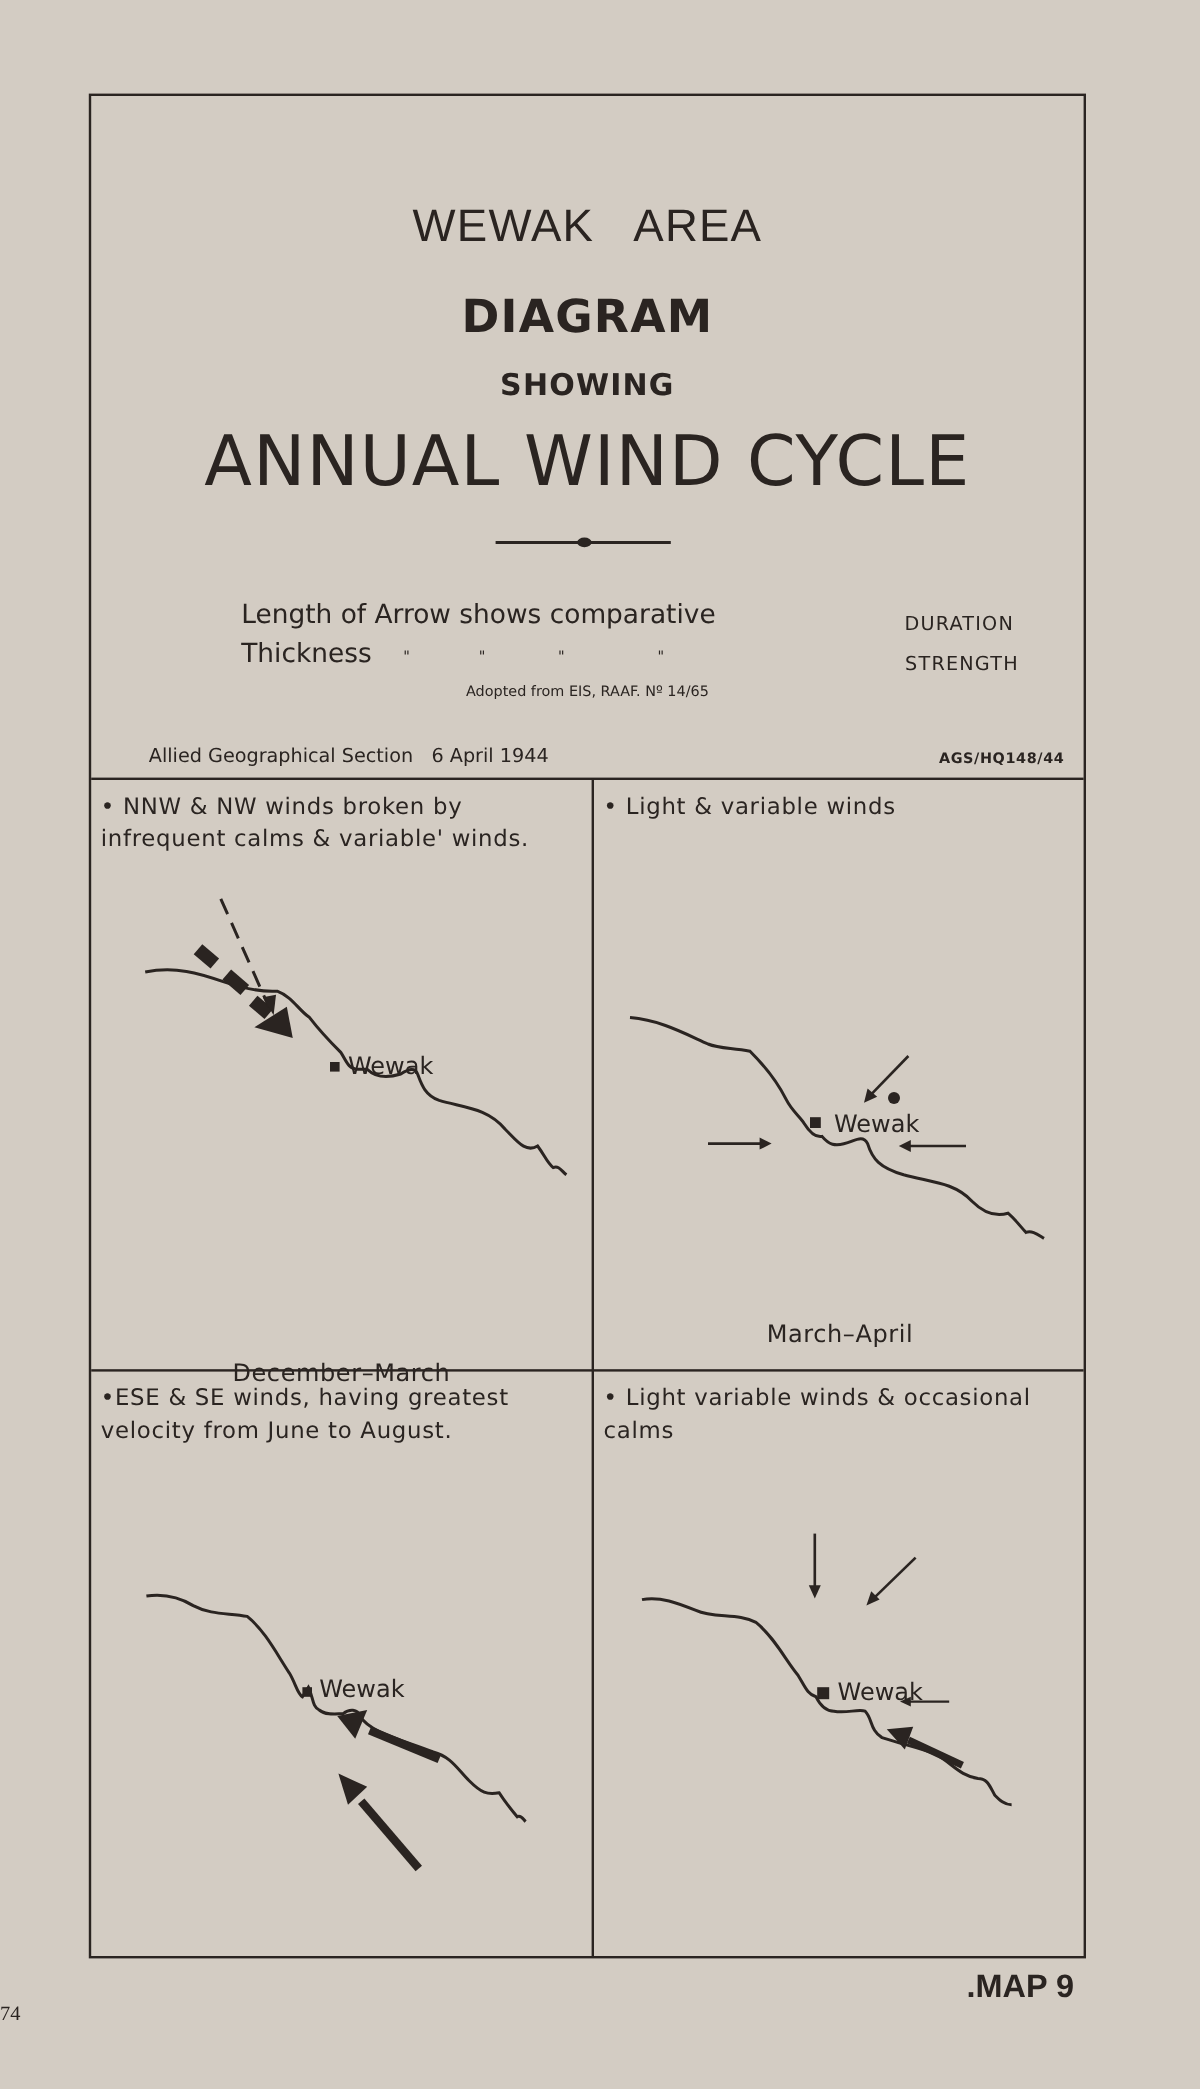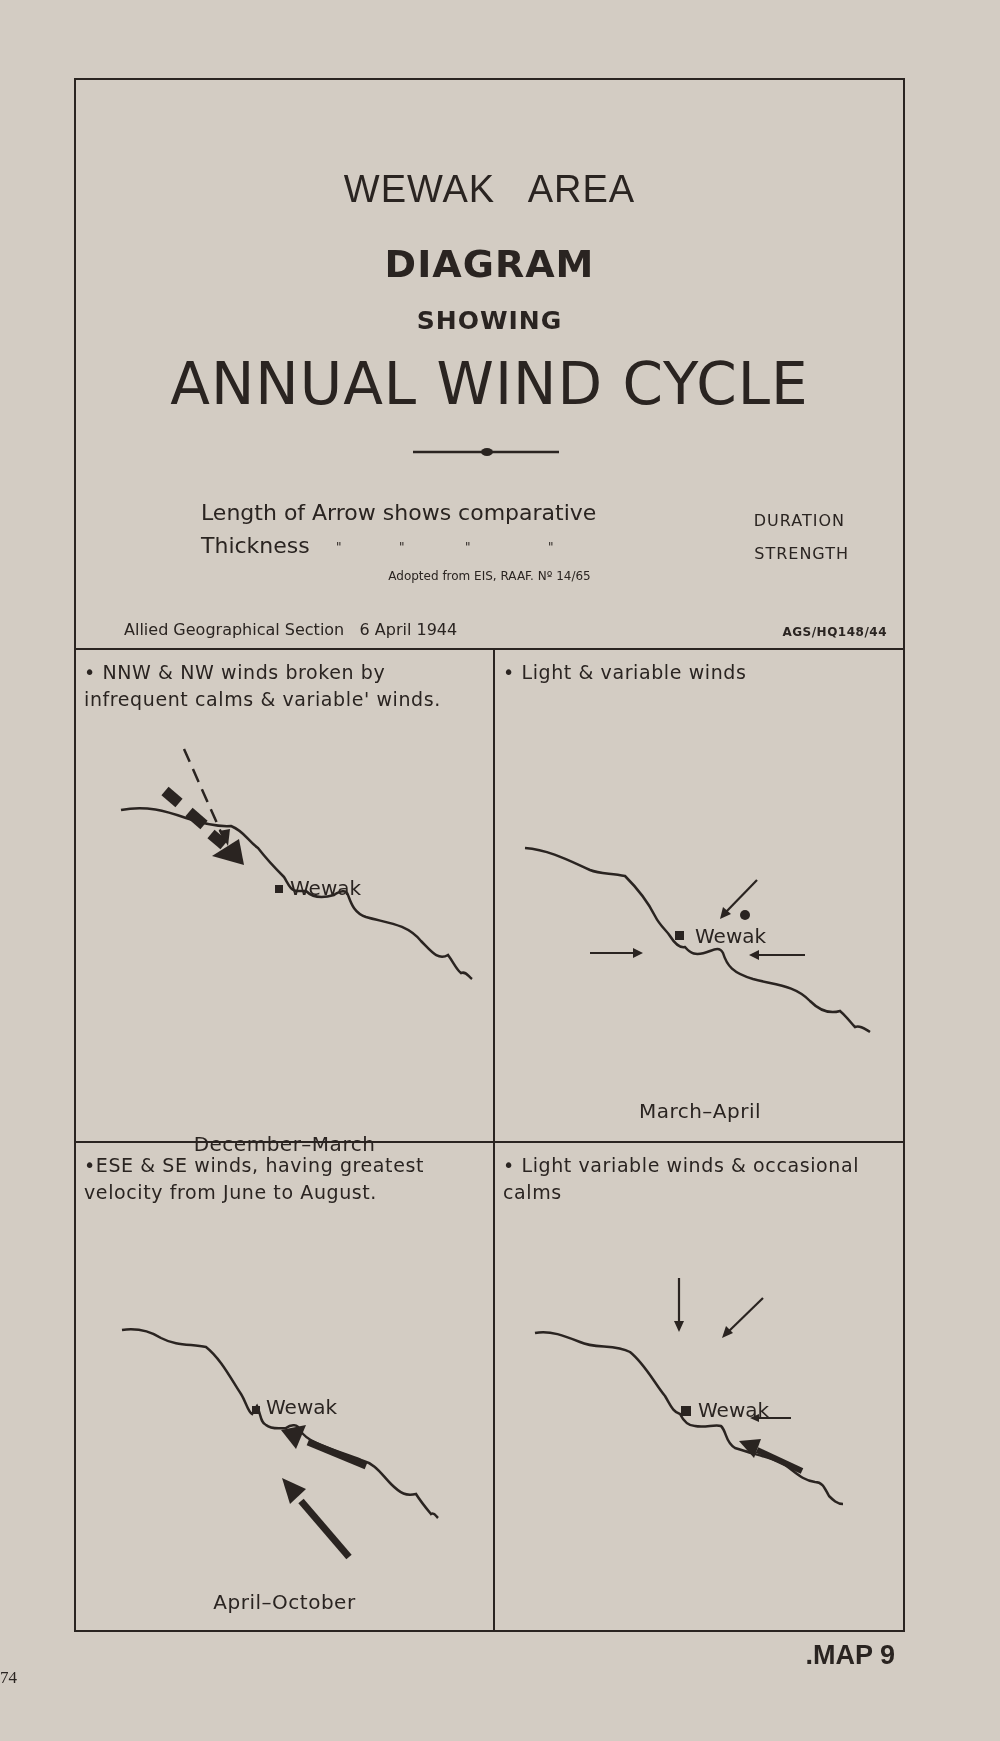--- a/index.html
+++ b/index.html
@@ -134,21 +134,20 @@
       <text class="town" x="190" y="270">Wewak</text>
       <g stroke="#2a2421" stroke-width="7" fill="#2a2421">
         <line x1="290" y1="322" x2="232" y2="298"></line>
         <polygon points="205,286 230,281 220,305" stroke="none"></polygon>
       </g>
       <g stroke="#2a2421" stroke-width="7" fill="#2a2421">
         <line x1="273" y1="413" x2="225" y2="357"></line>
         <polygon points="206,334 230,345 214,360" stroke="none"></polygon>
       </g>
     </svg>
-    <div class="panel-label" style="top:446px;">April–October</div>
   </div>
 
   <div class="panel" style="left:419px; top:1064px; width:410px; height:364px;">
     <div class="panel-desc">• Light variable winds &amp; occasional calms</div>
     <svg width="410" height="488" viewBox="0 0 410 488">
       <path d="M40,189 C55,186 70,192 85,198 C100,205 120,200 135,208 C150,220 160,240 170,252 C176,262 178,268 185,270 C188,276 192,282 200,282 C210,284 220,280 226,282 C232,288 230,298 240,304 C258,310 270,312 285,318 C298,325 305,336 320,338 C328,338 330,345 334,352 C338,356 342,360 348,360" fill="none" stroke="#2a2421" stroke-width="2.5"></path>
       <rect x="186" y="262" width="10" height="10" fill="#2a2421"></rect>
       <text class="town" x="203" y="273">Wewak</text>
       <g stroke="#2a2421" stroke-width="2.2" fill="#2a2421">
         <line x1="184" y1="222" x2="184" y2="272" transform="translate(0,-88)"></line>

